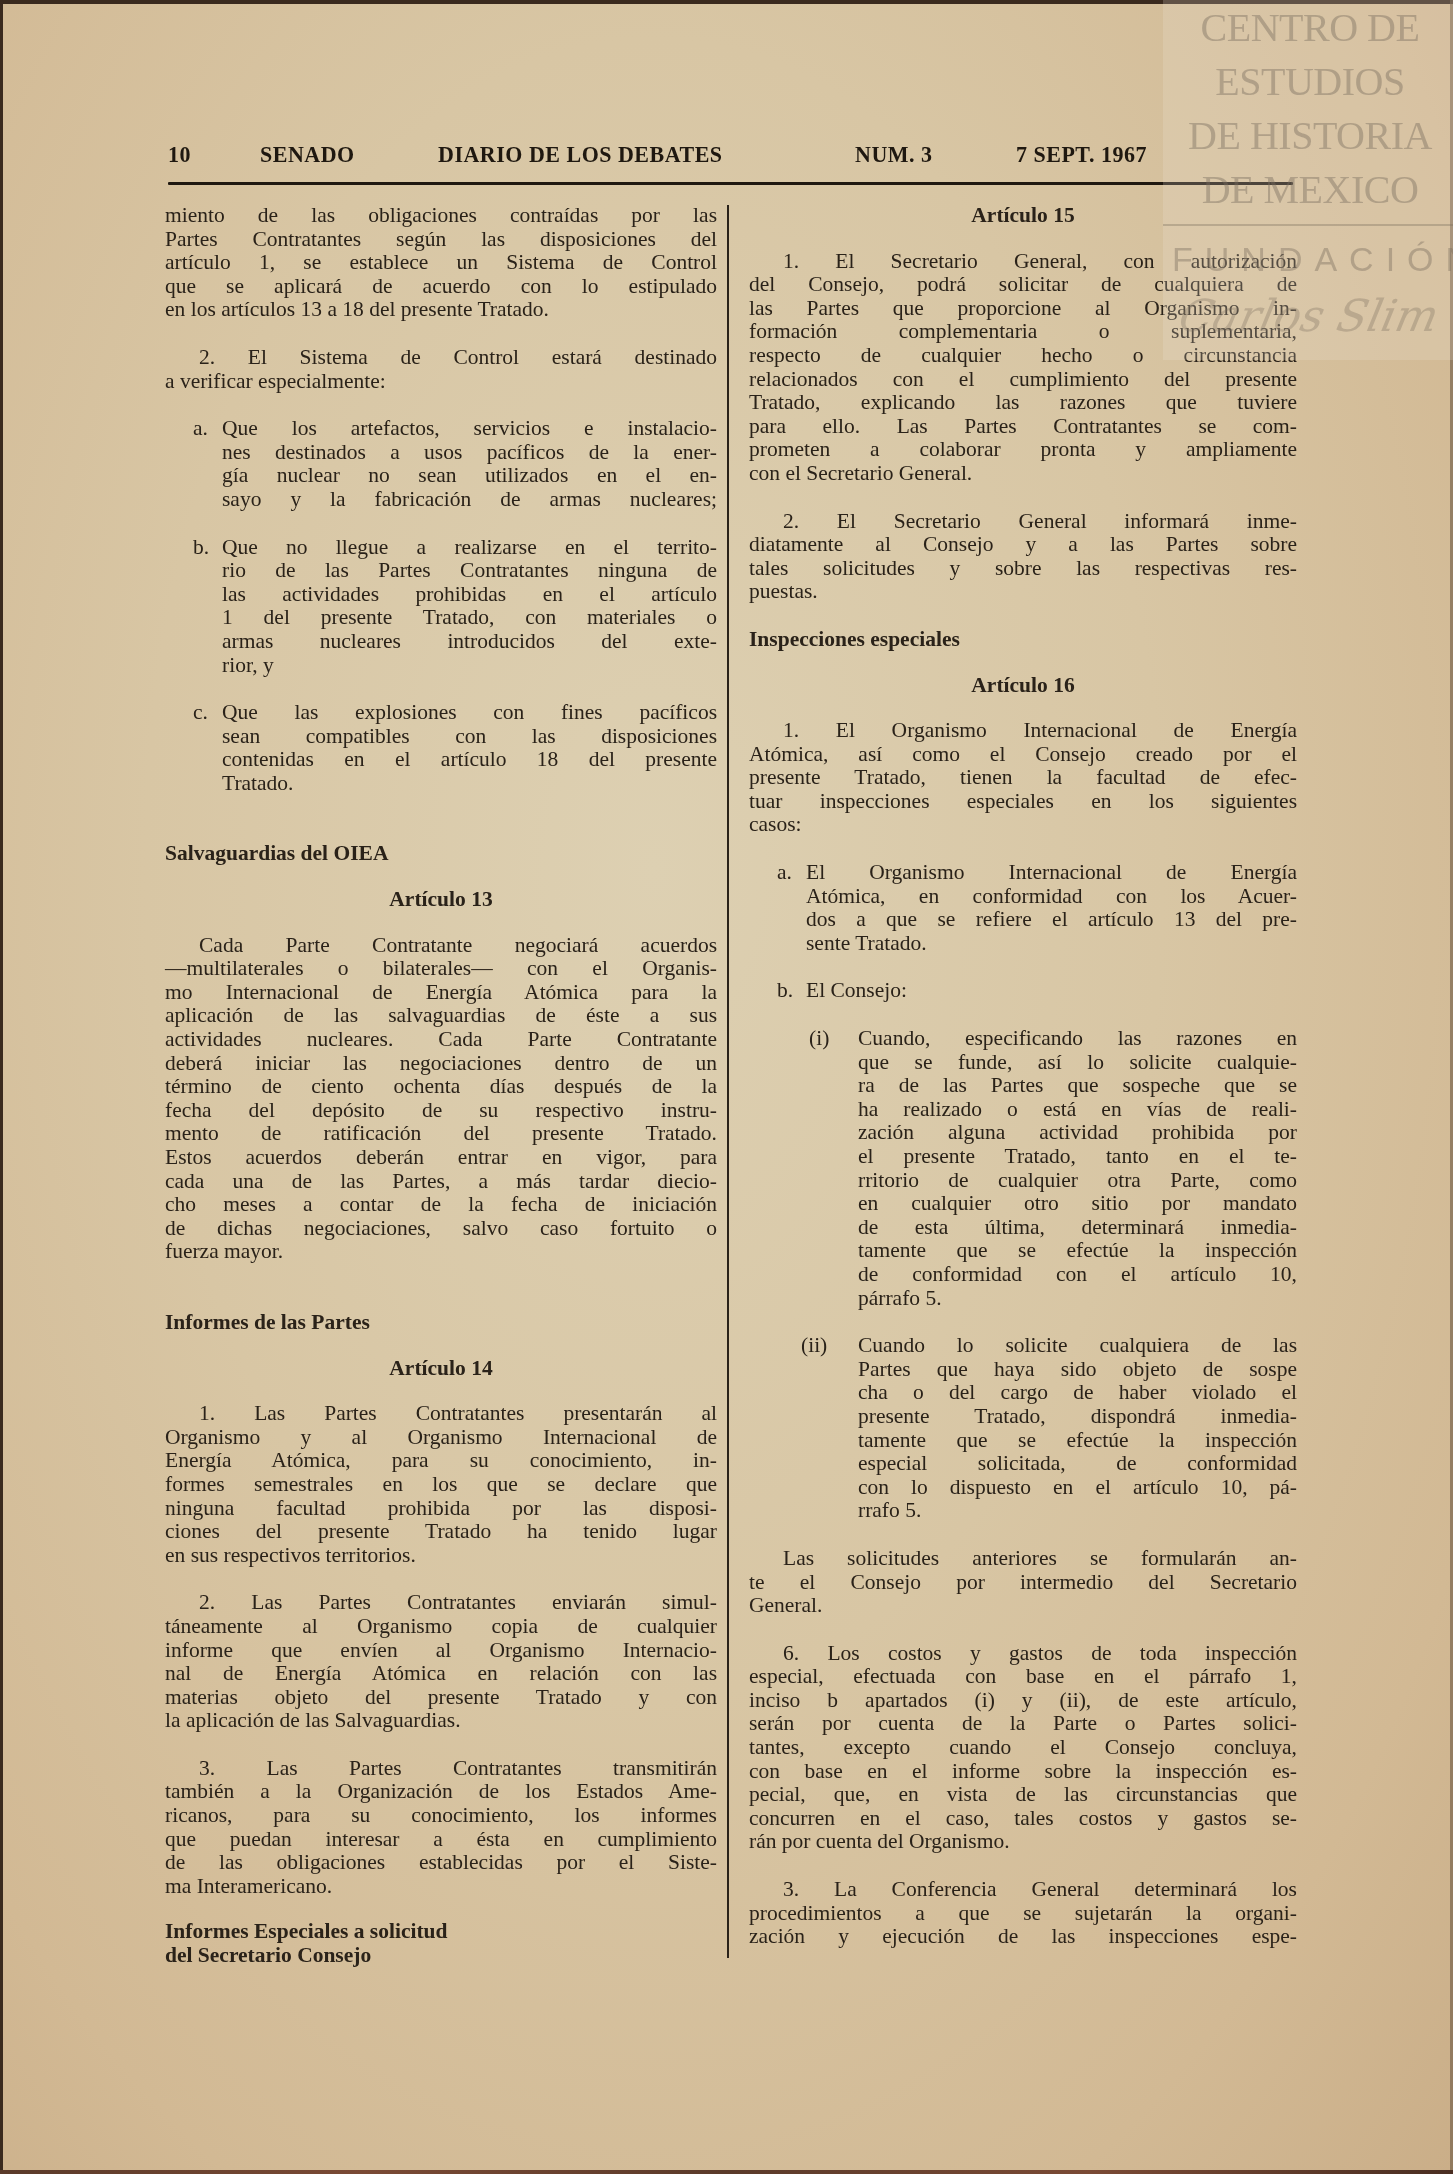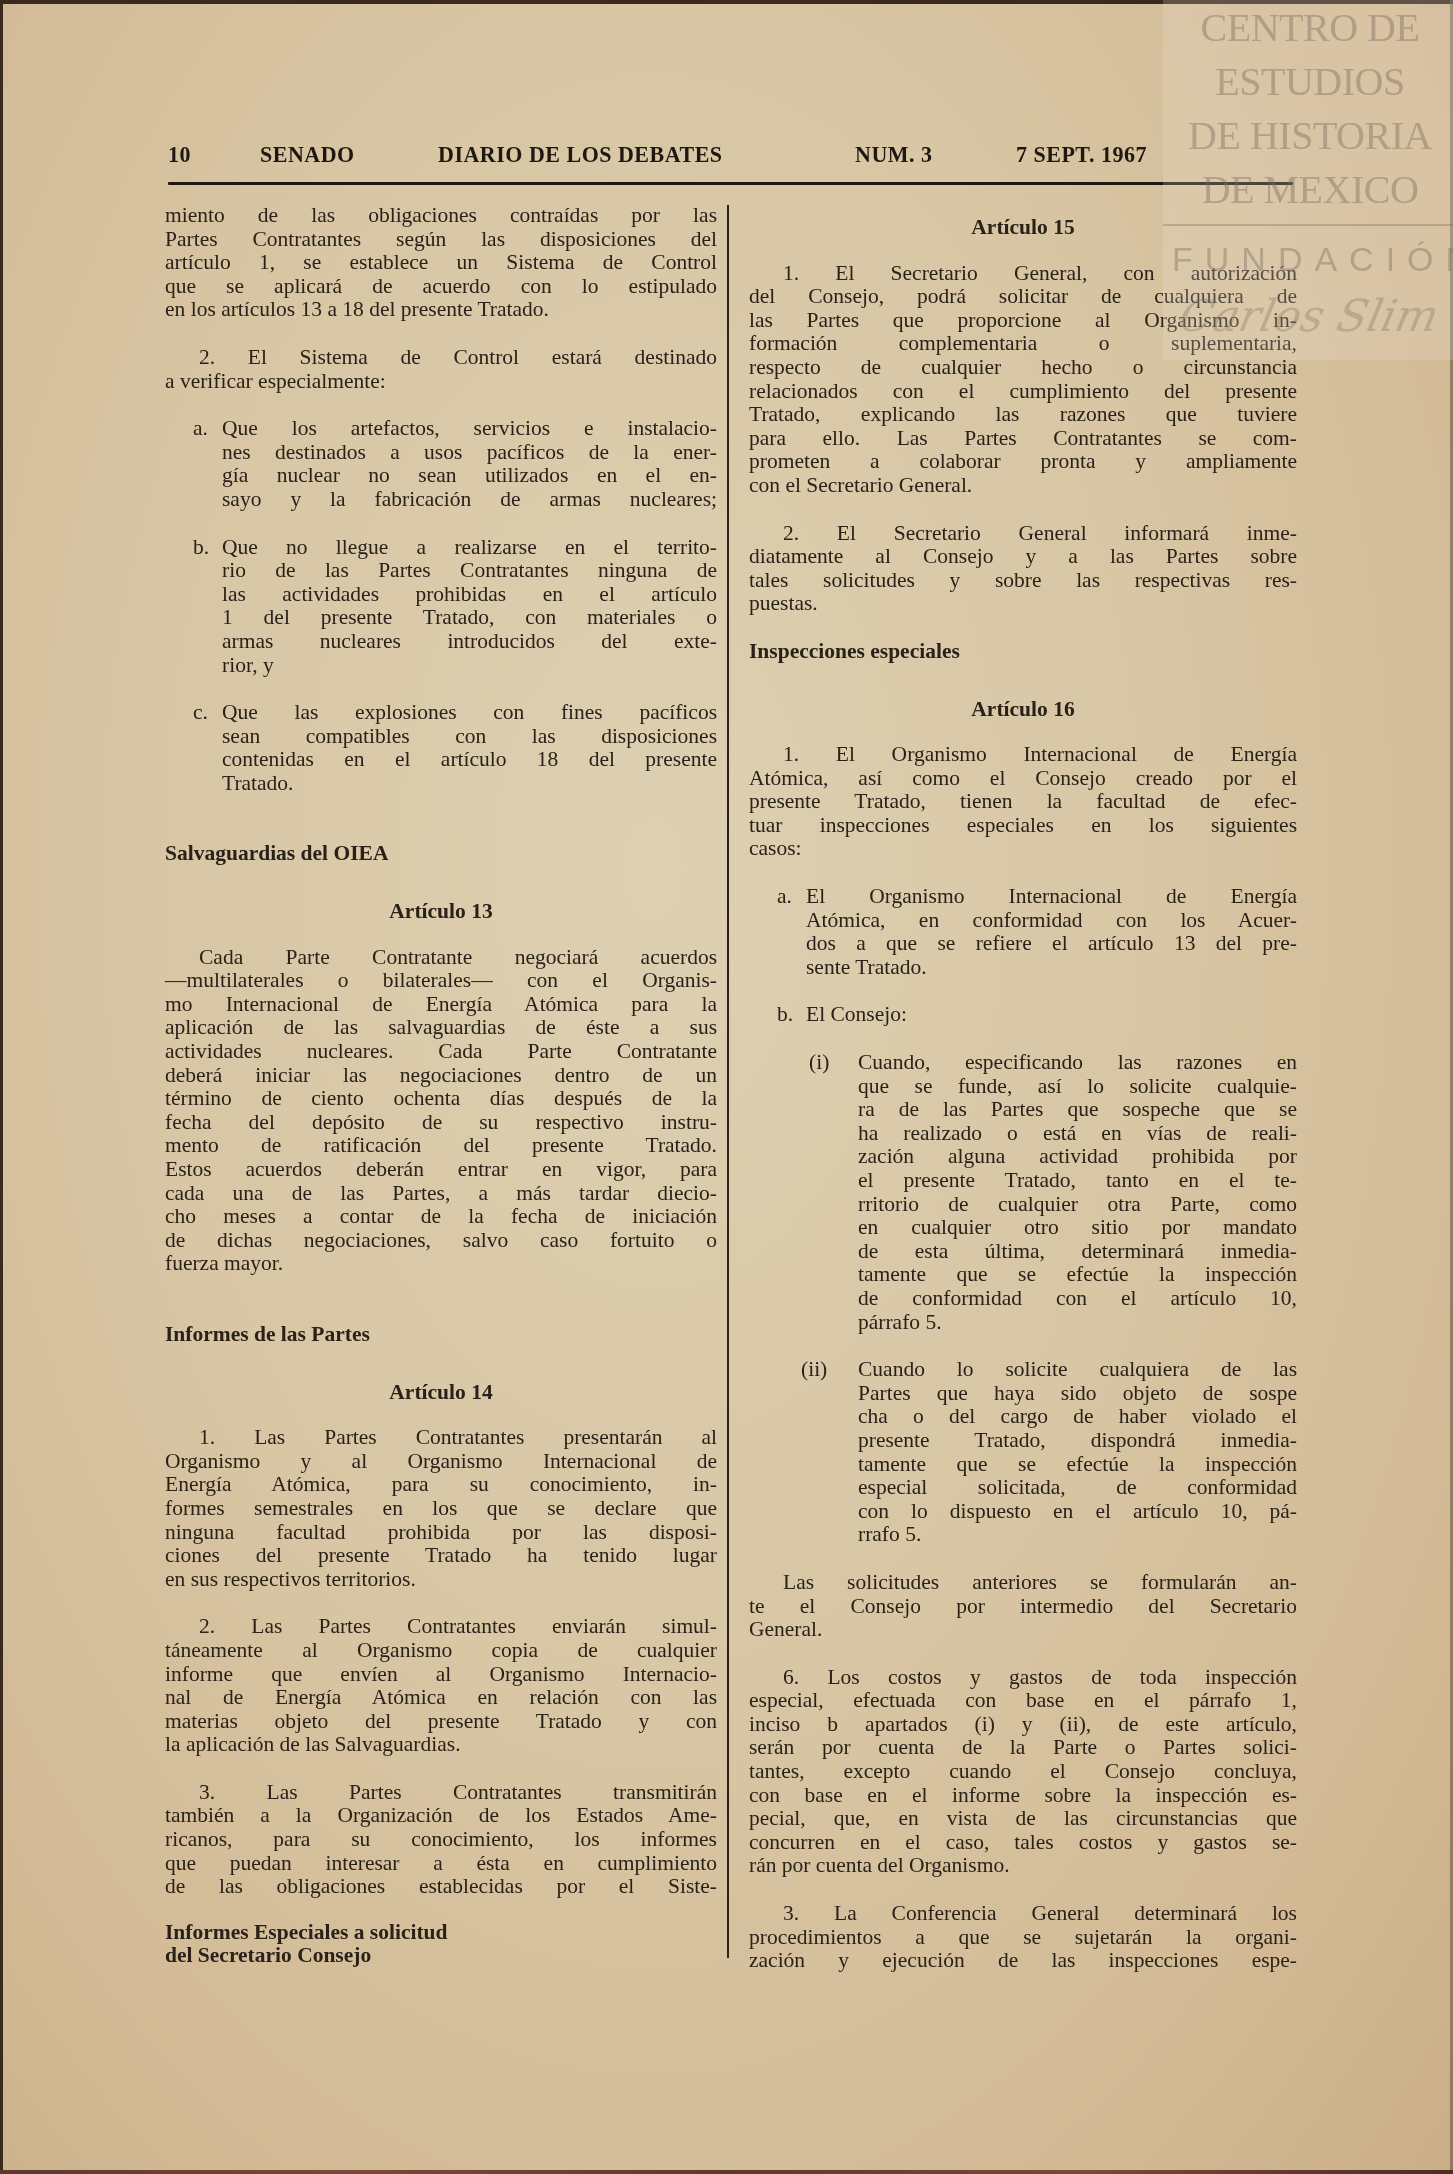--- a/index.html
+++ b/index.html
@@ -18,21 +18,21 @@
   .hdr-rule { position: absolute; left: 168px; top: 182px; width: 1125px; height: 3px; background: #1f1810; border-radius: 1px; }
 
   .col-divider { position: absolute; left: 727px; top: 205px; width: 2px; height: 1753px; background: #2a2219; }
 
   .col { position: absolute; top: 204px; }
   .col-left { left: 165px; width: 552px; }
   .col-right { left: 749px; width: 548px; }
 
   .ln { display: block; height: 23.6px; line-height: 23.6px; font-size: 21.5px; text-align: justify; text-align-last: justify; white-space: nowrap; overflow: visible; word-spacing: 0px; }
   .ln.last { text-align-last: left; }
-  .ln.center { text-align: center; text-align-last: center; font-weight: bold; margin-top: 12px; }
+  .ln.center { text-align: center; text-align-last: center; font-weight: bold; }
   .ln.bold { font-weight: bold; text-align-last: left; }
   .para { display: block; }
   .gap { height: 24px; }
   .gap-s { height: 22px; }
   .gap-l { height: 47px; }
 
   .ind1 { text-indent: 34px; }
   .item { position: relative; padding-left: 57px; }
   .item .marker { position: absolute; left: 28px; top: 0; font-size: 21.5px; line-height: 23.6px; }
   .sub { position: relative; padding-left: 109px; }
@@ -146,20 +146,21 @@
     <span class="ln">materias objeto del presente Tratado y con</span>
     <span class="ln last">la aplicación de las Salvaguardias.</span>
   </div>
   <div class="gap"></div>
   <div class="para">
     <span class="ln ind1">3. Las Partes Contratantes transmitirán</span>
     <span class="ln">también a la Organización de los Estados Ame-</span>
     <span class="ln">ricanos, para su conocimiento, los informes</span>
     <span class="ln">que puedan interesar a ésta en cumplimiento</span>
     <span class="ln">de las obligaciones establecidas por el Siste-</span>
+    <span class="ln last">ma Interamericano.</span>
   </div>
   <div class="gap-s"></div>
   <div class="para">
     <span class="ln bold">Informes Especiales a solicitud</span>
     <span class="ln bold">del Secretario Consejo</span>
   </div>
 </div>
 
 <div class="col col-right">
   <span class="ln center">Artículo 15</span>

